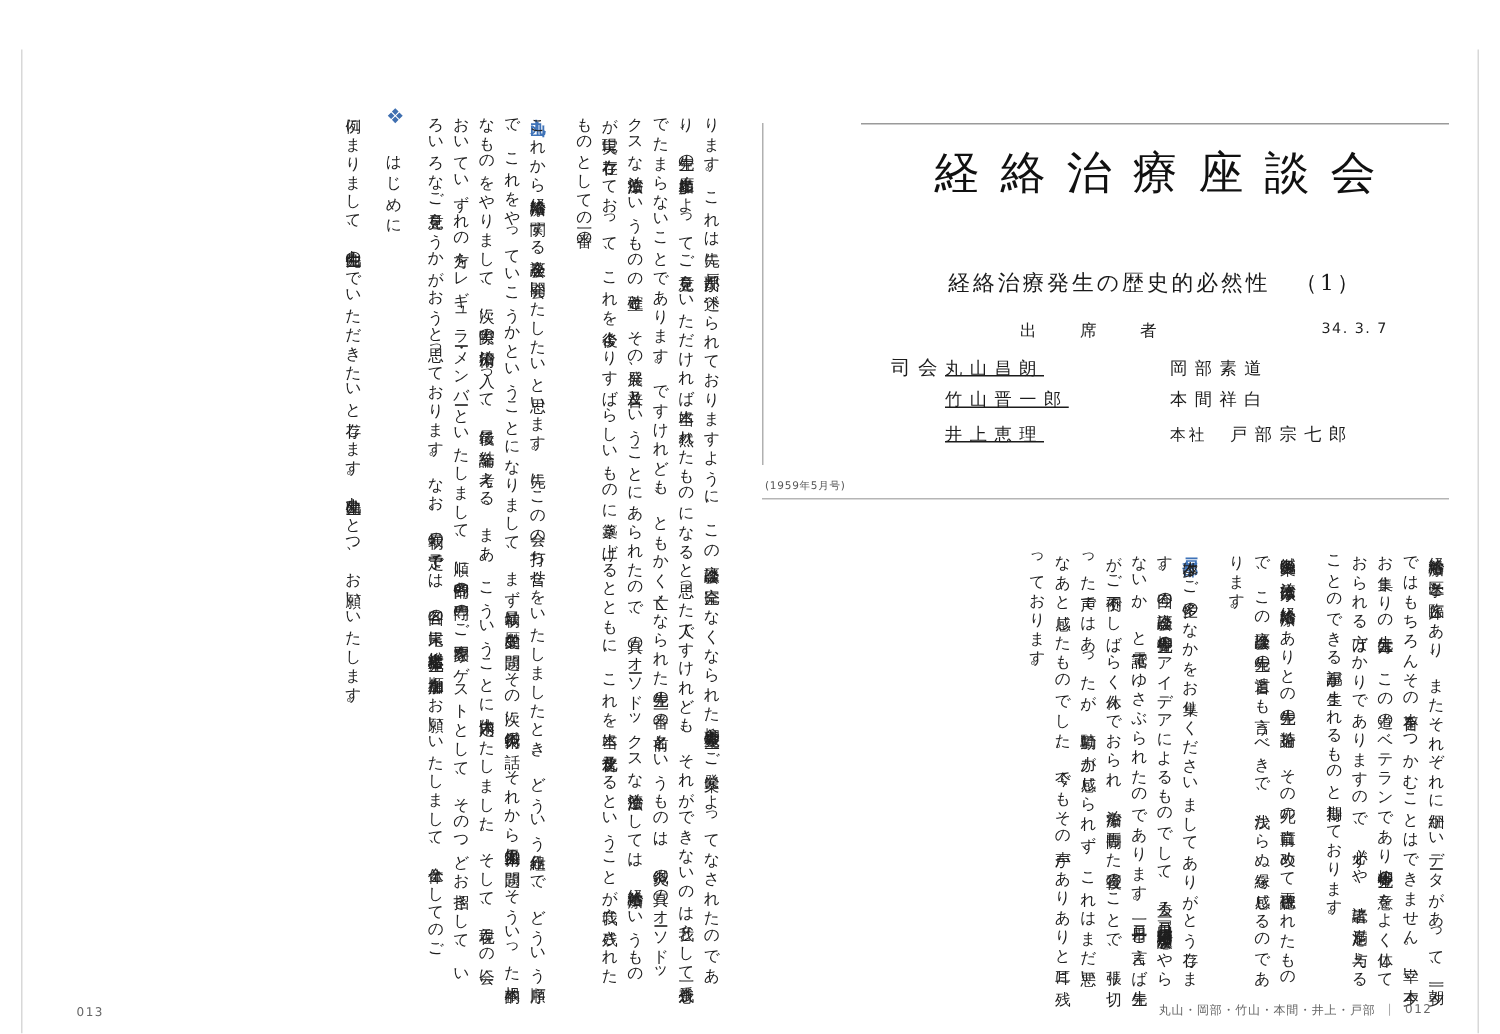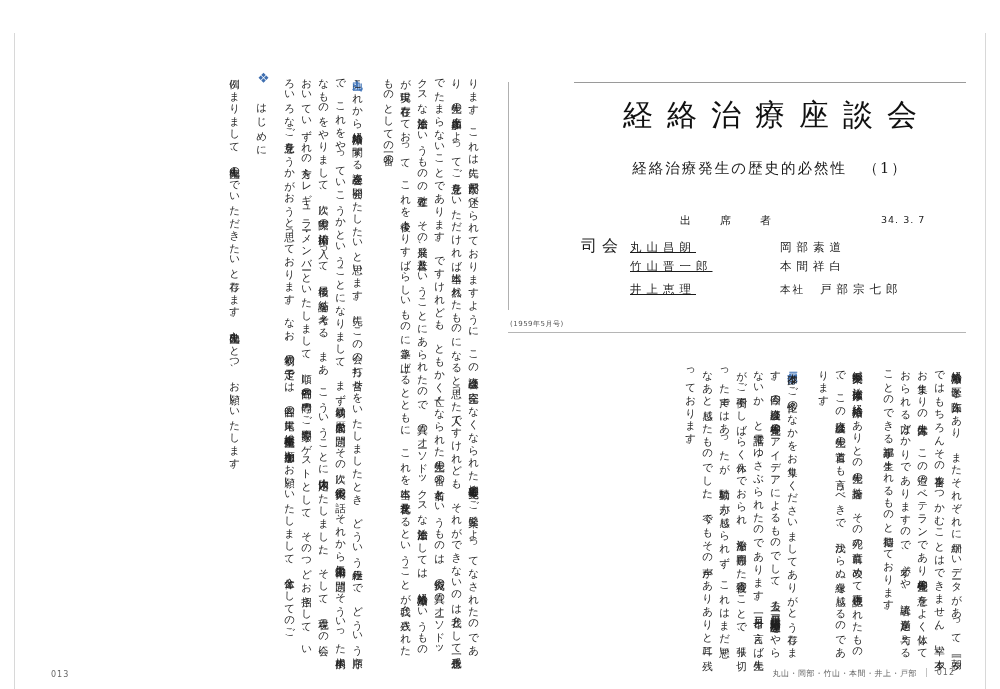--- a/index.html
+++ b/index.html
@@ -151,21 +151,21 @@
     text-align: center;
     font-size: 30px;
     letter-spacing: 14px;
     text-indent: 14px;
     color: #111111;
     font-family: "DejaVu Serif", "Liberation Serif", serif;
   }
   .title-sub {
     position: absolute;
     left: 74px;
-    top: 126px;
+    top: 146px;
     width: 392px;
     text-align: center;
     font-size: 14.5px;
     letter-spacing: 2px;
     color: #1a1a1a;
   }
 
   .attend-head {
     position: absolute;
     left: 180px;
@@ -194,23 +194,23 @@
     color: #1c1c1c;
   }
   .roster-row {
     display: flex;
     flex-direction: row;
     align-items: baseline;
     height: 23px;
   }
   .r-role {
     width: 56px;
-    text-align: center;
+    text-align: right;
     letter-spacing: 5px;
-    font-size: 16px;
+    font-size: 13px;
   }
   .r-name-a {
     width: 150px;
     letter-spacing: 5px;
     text-decoration: underline;
   }
   .r-name-b {
     width: 120px;
     letter-spacing: 5px;
   }

